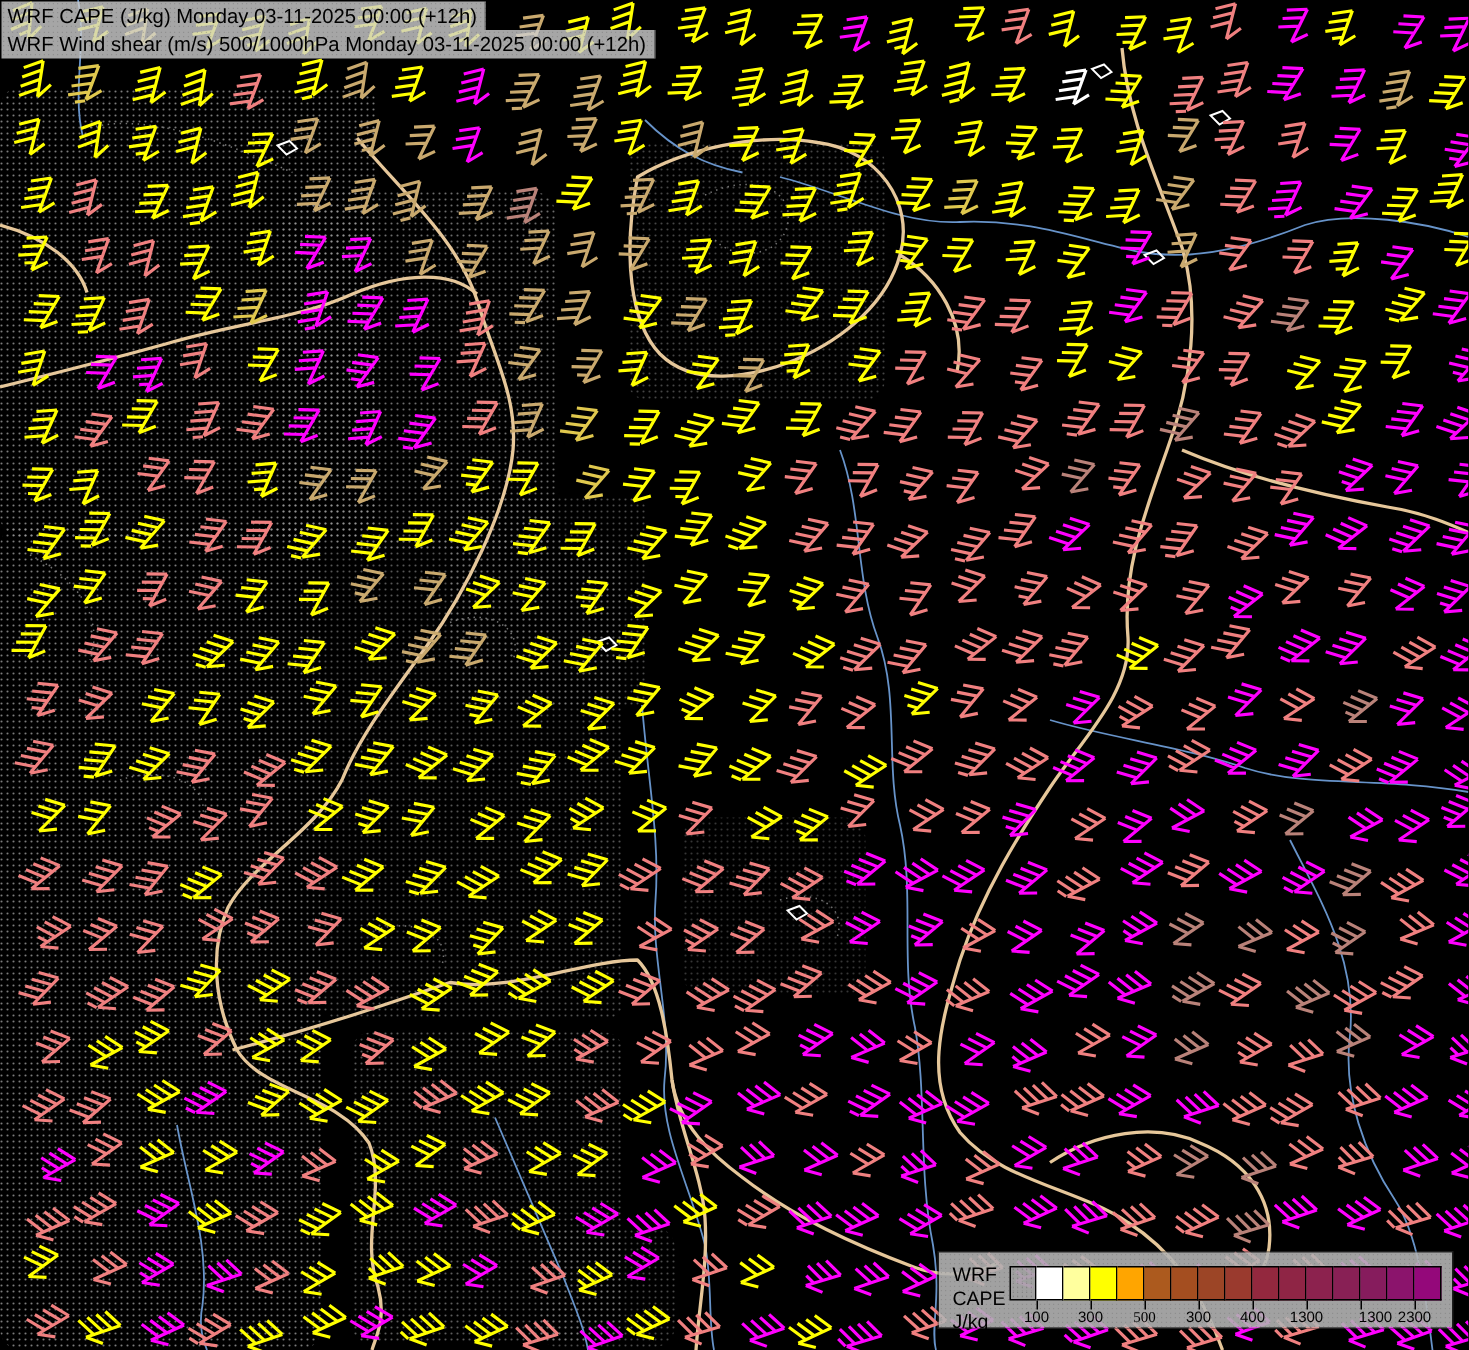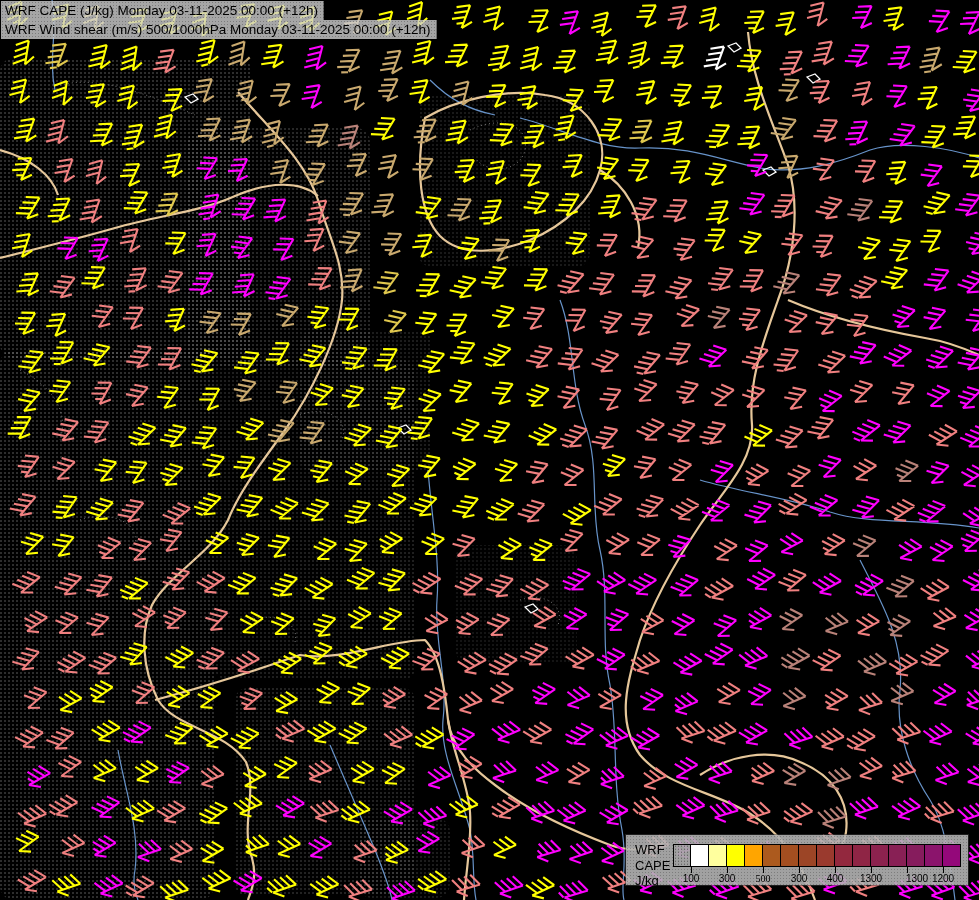--- a/index.html
+++ b/index.html
@@ -785,17 +785,17 @@
         <div class="lg-num" style="left: 137px; font-family: Liberation Serif, serif;">500</div>
         <div class="lg-tick" style="left: 173px;"></div>
         <div class="lg-num" style="left: 173px;">300</div>
         <div class="lg-tick" style="left: 209px;"></div>
         <div class="lg-num" style="left: 209px;">400</div>
         <div class="lg-tick" style="left: 245px;"></div>
         <div class="lg-num" style="left: 245px;">1300</div>
         <div class="lg-tick" style="left: 281px;"></div>
         <div class="lg-num" style="left: 291px;">1300</div>
         <div class="lg-tick" style="left: 317px;"></div>
-        <div class="lg-num" style="left: 317px;">1200</div>
+        <div class="lg-num" style="left: 317px;">2300</div>
       </div>
   </div>
 
 </div>
 
 </body></html>

